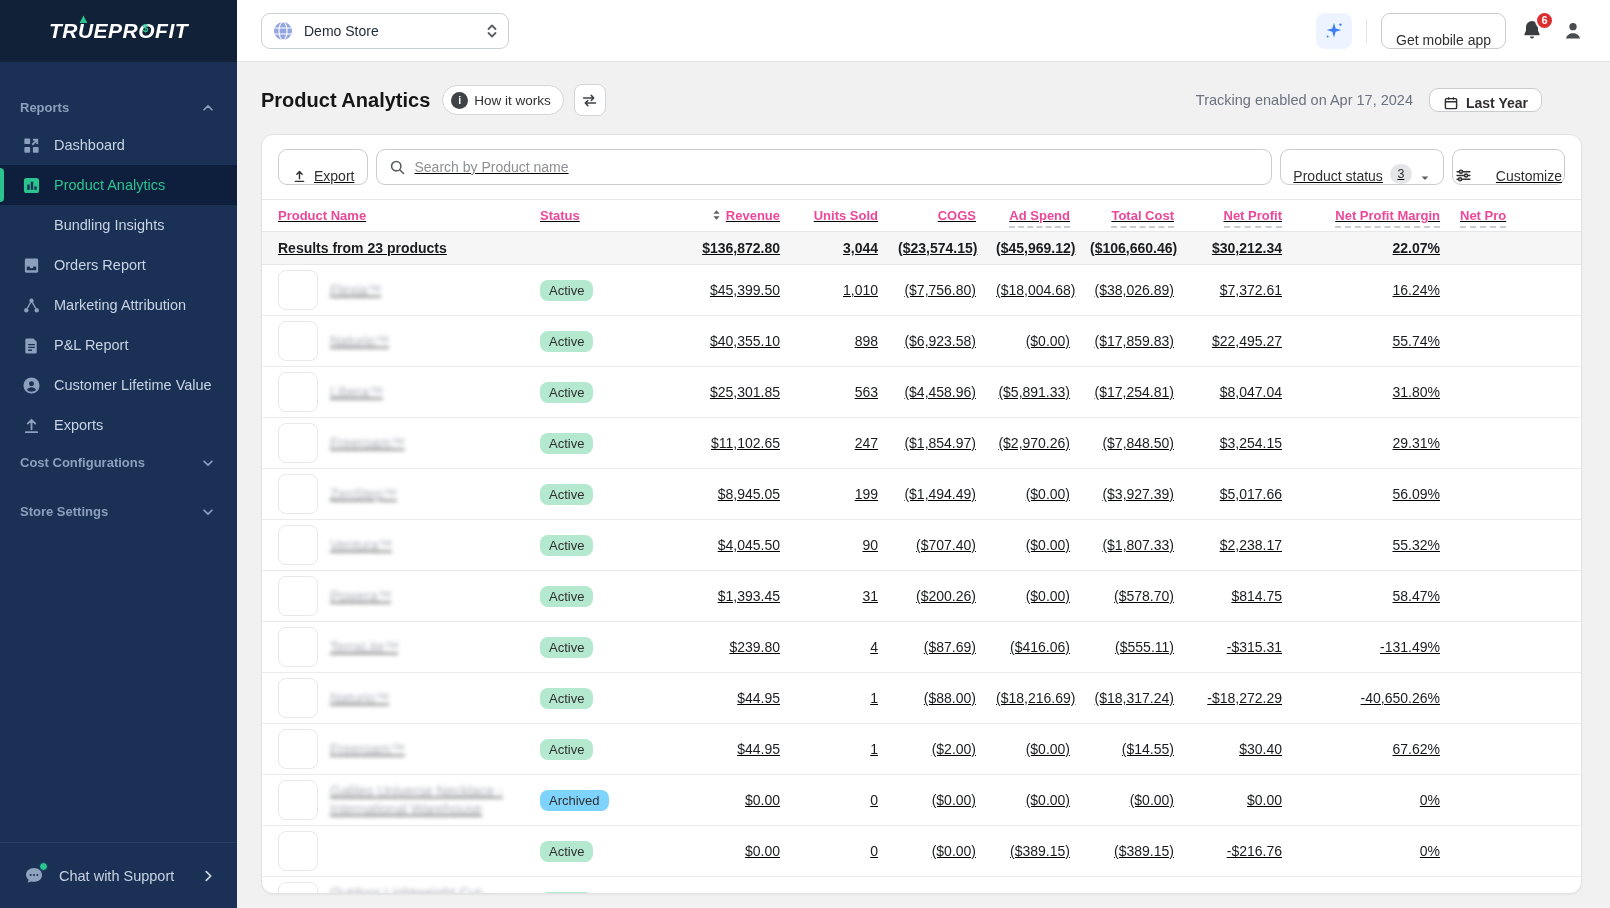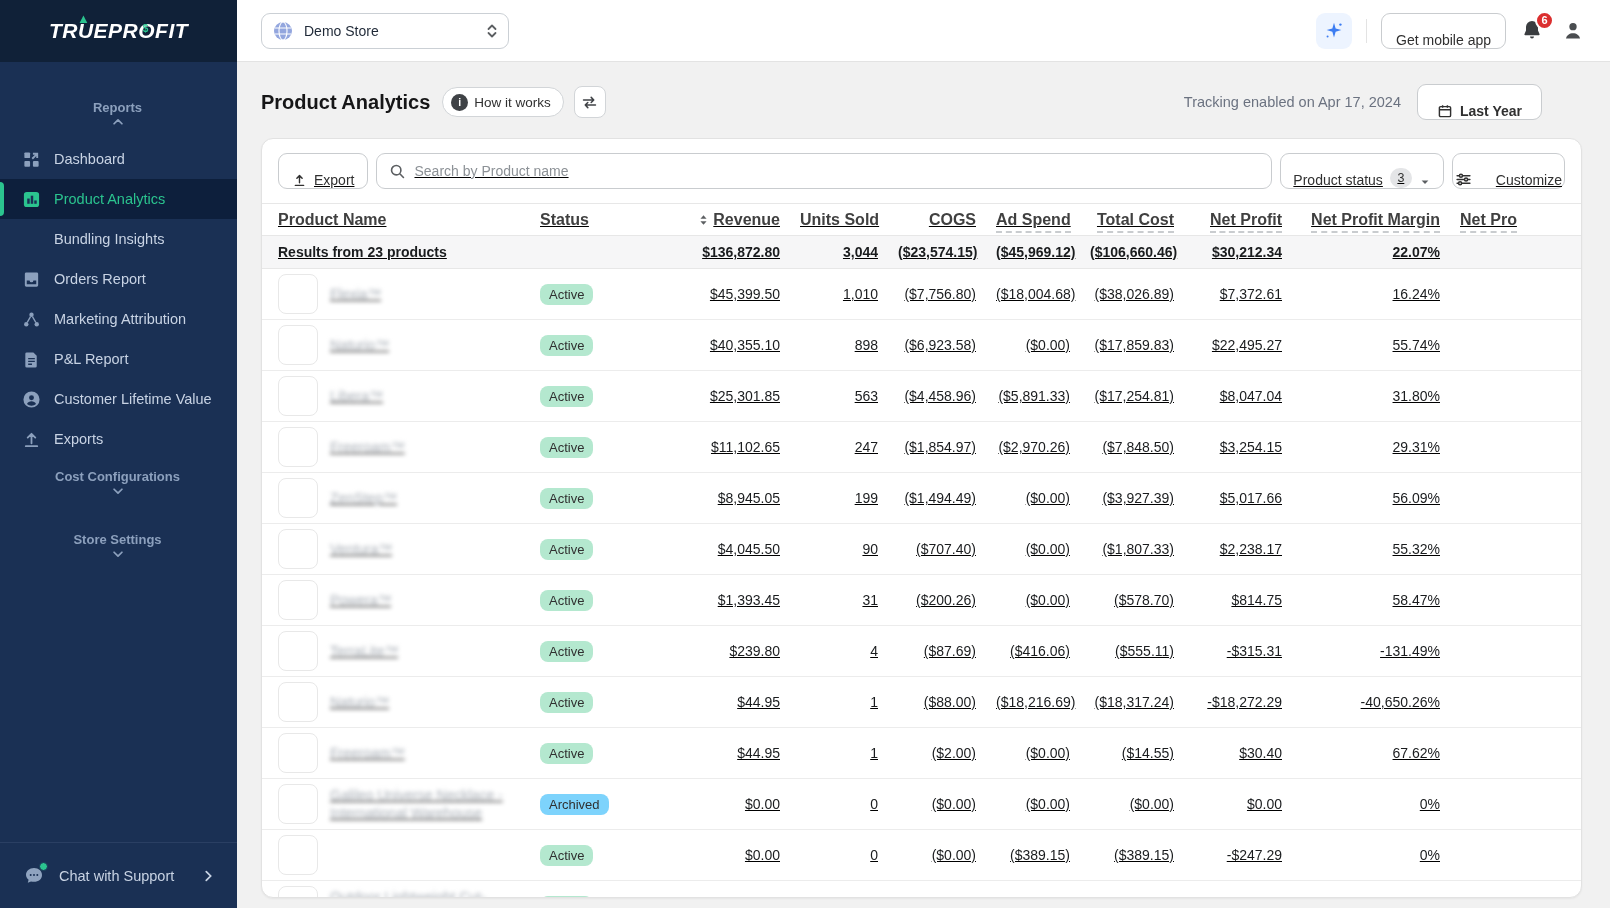--- a/index.html
+++ b/index.html
@@ -9,21 +9,21 @@
 
   
   .sidebar { width:237px; background:#1A3054; display:flex; flex-direction:column; flex-shrink:0; }
   .logo-strip { height:62px; background:#102138; display:flex; align-items:center; justify-content:center; }
   .logo { color:#fff; font-style:italic; font-weight:900; font-size:21px; letter-spacing:.5px; position:relative; }
   .logo .arrow { position:absolute; left:28px; top:-8px; color:#2BC48F; font-size:13px; font-style:normal; }
   .logo .o { position:relative; }
   .logo .o::after { content:"$"; position:absolute; left:4.5px; top:4px; font-size:10px; color:#2BC48F; font-style:normal; font-weight:700; }
   .nav { flex:1; padding-top:28px; overflow:hidden; }
   .side-section { display:flex; align-items:center; justify-content:space-between;
-    padding:10px 22px 10px 20px; color:#8CA0BD; font-size:13px; font-weight:700; cursor:pointer;flex-direction:column; }
+    padding:10px 22px 10px 20px; color:#8CA0BD; font-size:13px; font-weight:700; cursor:pointer; }
   .side-section + .side-section { margin-top:14px;text-align:right; }
   .side-item { display:flex; align-items:center; gap:13px; height:40px; padding:0 12px 0 22px;
     color:#C8D3E4; font-size:14.5px; cursor:pointer; position:relative; }
   .side-item .ico { width:19px; height:19px; color:#8CA0BD; display:flex; align-items:center; justify-content:center; flex-shrink:0; }
   .side-item.noicon { padding-left:54px; }
   .side-item.active { background:#0D1F3C; color:#2BC48F; }
   .side-item.active .ico { color:#2BC48F; }
   .side-item.active::before { content:""; position:absolute; left:0; top:3px; bottom:3px; width:4px;
     background:#2BC48F; border-radius:0 4px 4px 0; }
   .chat-bar { border-top:1px solid #2A3F63; height:66px; display:flex; align-items:center;
@@ -58,42 +58,42 @@
   .page-title { font-size:20px; font-weight:700; color:#161617; }
   .pill { display:inline-flex; align-items:center; gap:6px; height:30px; border:1px solid #D2D5D8;
     border-radius:16px; padding:0 12px 0 8px; font-size:13.5px; color:#303030; background:#fff;
     margin-left:12px; cursor:pointer; }
   .info-ic { width:17px; height:17px; border-radius:50%; background:#3f4246; color:#fff; display:flex;
     align-items:center; justify-content:center; font-size:10.5px; font-weight:700; font-style:normal; }
   .icon-btn { width:32px; height:32px; border:1px solid #D2D5D8; border-radius:8px; background:#fff;
     display:flex; align-items:center; justify-content:center; color:#3f4246; margin-left:10px; cursor:pointer; }
   .head-right { margin-left:auto; display:flex; align-items:center; gap:16px; margin-right:40px; }
   .tracking { color:#6B7280; font-size:14.5px; }
-  .btn-range { height:36px; padding:0 19px; font-weight:700; }
+  .btn-range { height:24px; padding:0 13px; font-weight:700; }
 
   
   .card { background:#fff; border:1px solid #E2E2E2; border-radius:12px;
     box-shadow:0 1px 2px rgba(0,0,0,.05); overflow:hidden; height:760px;text-decoration:underline; }
   .toolbar { display:flex; gap:8px; padding:14px 16px; }
   .btn-export { height:36px; padding:0 13px; }
   .search { flex:1; display:flex; align-items:center; gap:8px; border:1px solid #C9CCCF;
     border-radius:9px; height:36px; padding:0 12px; color:#8C9196; }
   .search input { border:none; outline:none; flex:1; font-size:14px; color:#303030;
     font-family:"Liberation Sans",sans-serif; background:transparent; }
   .search input::placeholder { color:#8C9196; }
   .btn-status { height:36px; padding:0 12px; }
   .count-badge { background:#E4E5E7; border-radius:10px; min-width:22px; height:20px; display:inline-flex;
     align-items:center; justify-content:center; font-size:12.5px; color:#303030; }
   .btn-customize { height:36px; padding:0 2px;gap:24px; }
 
   .table-clip { overflow:hidden; width:100%; }
   table { border-collapse:collapse; table-layout:fixed; width:1388px; }
   th, td { padding:0 10px; font-size:14px; color:#1A1C1E; white-space:nowrap; overflow:hidden; }
   thead th { height:32px; border-top:1px solid #E7E7E7; border-bottom:1px solid #E7E7E7;
-    font-weight:600; font-size:16px; color:#404040; text-align:left; cursor:pointer; }
+    font-weight:600; font-size:13px; color:#ec4899; text-align:left; cursor:pointer; }
   th.r, td.r { text-align:right; }
   th .dashed { border-bottom:2px dashed #C9CCCF; padding-bottom:3px; }
   th .sort-ic { display:inline-block; vertical-align:-2px; margin-right:4px; color:#5C5F62; }
   th:first-child, td:first-child { padding-left:16px; }
   tr.summary td { height:33px; background:#F6F6F7; font-weight:700; border-bottom:1px solid #E7E7E7; font-size:14px; }
   tbody tr.data td { height:51px; border-bottom:1px solid #ECECEC; }
   tbody tr.data { cursor:pointer; }
   .prod { display:flex; align-items:center; gap:12px; }
   .thumb { width:40px; height:40px; border-radius:8px; border:1px solid #E8E8E8; overflow:hidden; flex-shrink:0; }
   .thumb .inner { width:100%; height:100%; filter:blur(4px); transform:scale(1.3); }
@@ -591,21 +591,21 @@
                       <span class="thumb"><span class="inner" style="background:linear-gradient(135deg,#ffffff,#f2f2f2)"></span></span>
                       <span class="pname"></span>
                     </div>
                   </td>
                   <td><span class="badge badge-success">Active</span></td>
                   <td class="r">$0.00</td>
                   <td class="r">0</td>
                   <td class="r">($0.00)</td>
                   <td class="r">($389.15)</td>
                   <td class="r">($389.15)</td>
-                  <td class="r">-$247.29</td>
+                  <td class="r">-$216.76</td>
                   <td class="r">0%</td>
                   <td class=""></td>
                 </tr>
                 <tr class="data">
                   <td>
                     <div class="prod">
                       <span class="thumb"><span class="inner" style="background:linear-gradient(135deg,#e8c9a8 0%,#c9a184 55%,#9db6a0 100%)"></span></span>
                       <span class="pname">Outdoor Lightweight Cut-resistant Five-</span>
                     </div>
                   </td>

